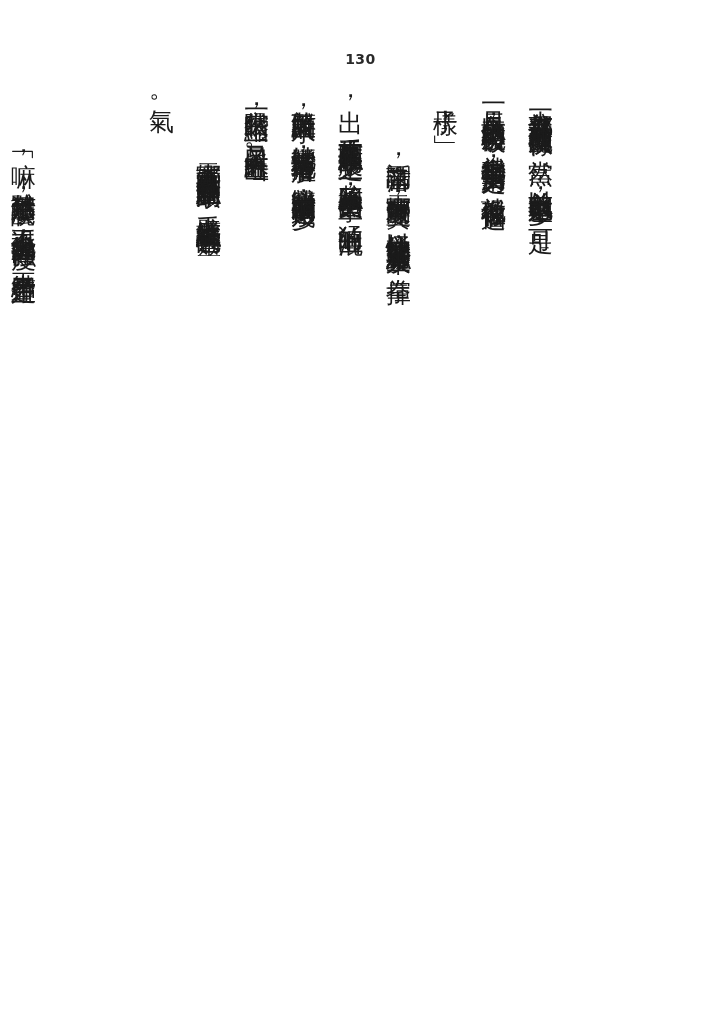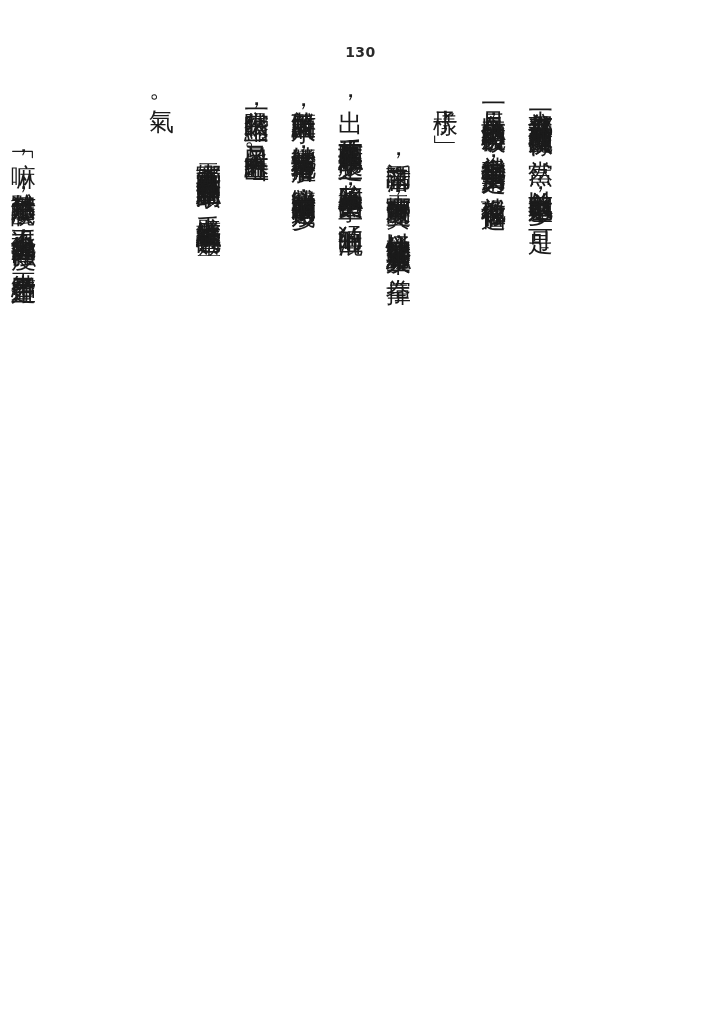--- a/index.html
+++ b/index.html
@@ -11,21 +11,21 @@
     position: relative;
     width: 721px;
     height: 1020px;
     margin: 0 auto;
     background: #ffffff;
     overflow: hidden;
     font-family: "Liberation Serif", "DejaVu Serif", serif;
   }
   .page-number {
     position: absolute;
-    top: 44px;
+    top: 51px;
     left: 0;
     width: 721px;
     text-align: center;
     font-family: "DejaVu Sans", "Liberation Sans", sans-serif;
     font-size: 14px;
     font-weight: bold;
     color: #2a2a2a;
     letter-spacing: 0.5px;
   }
   .col {

